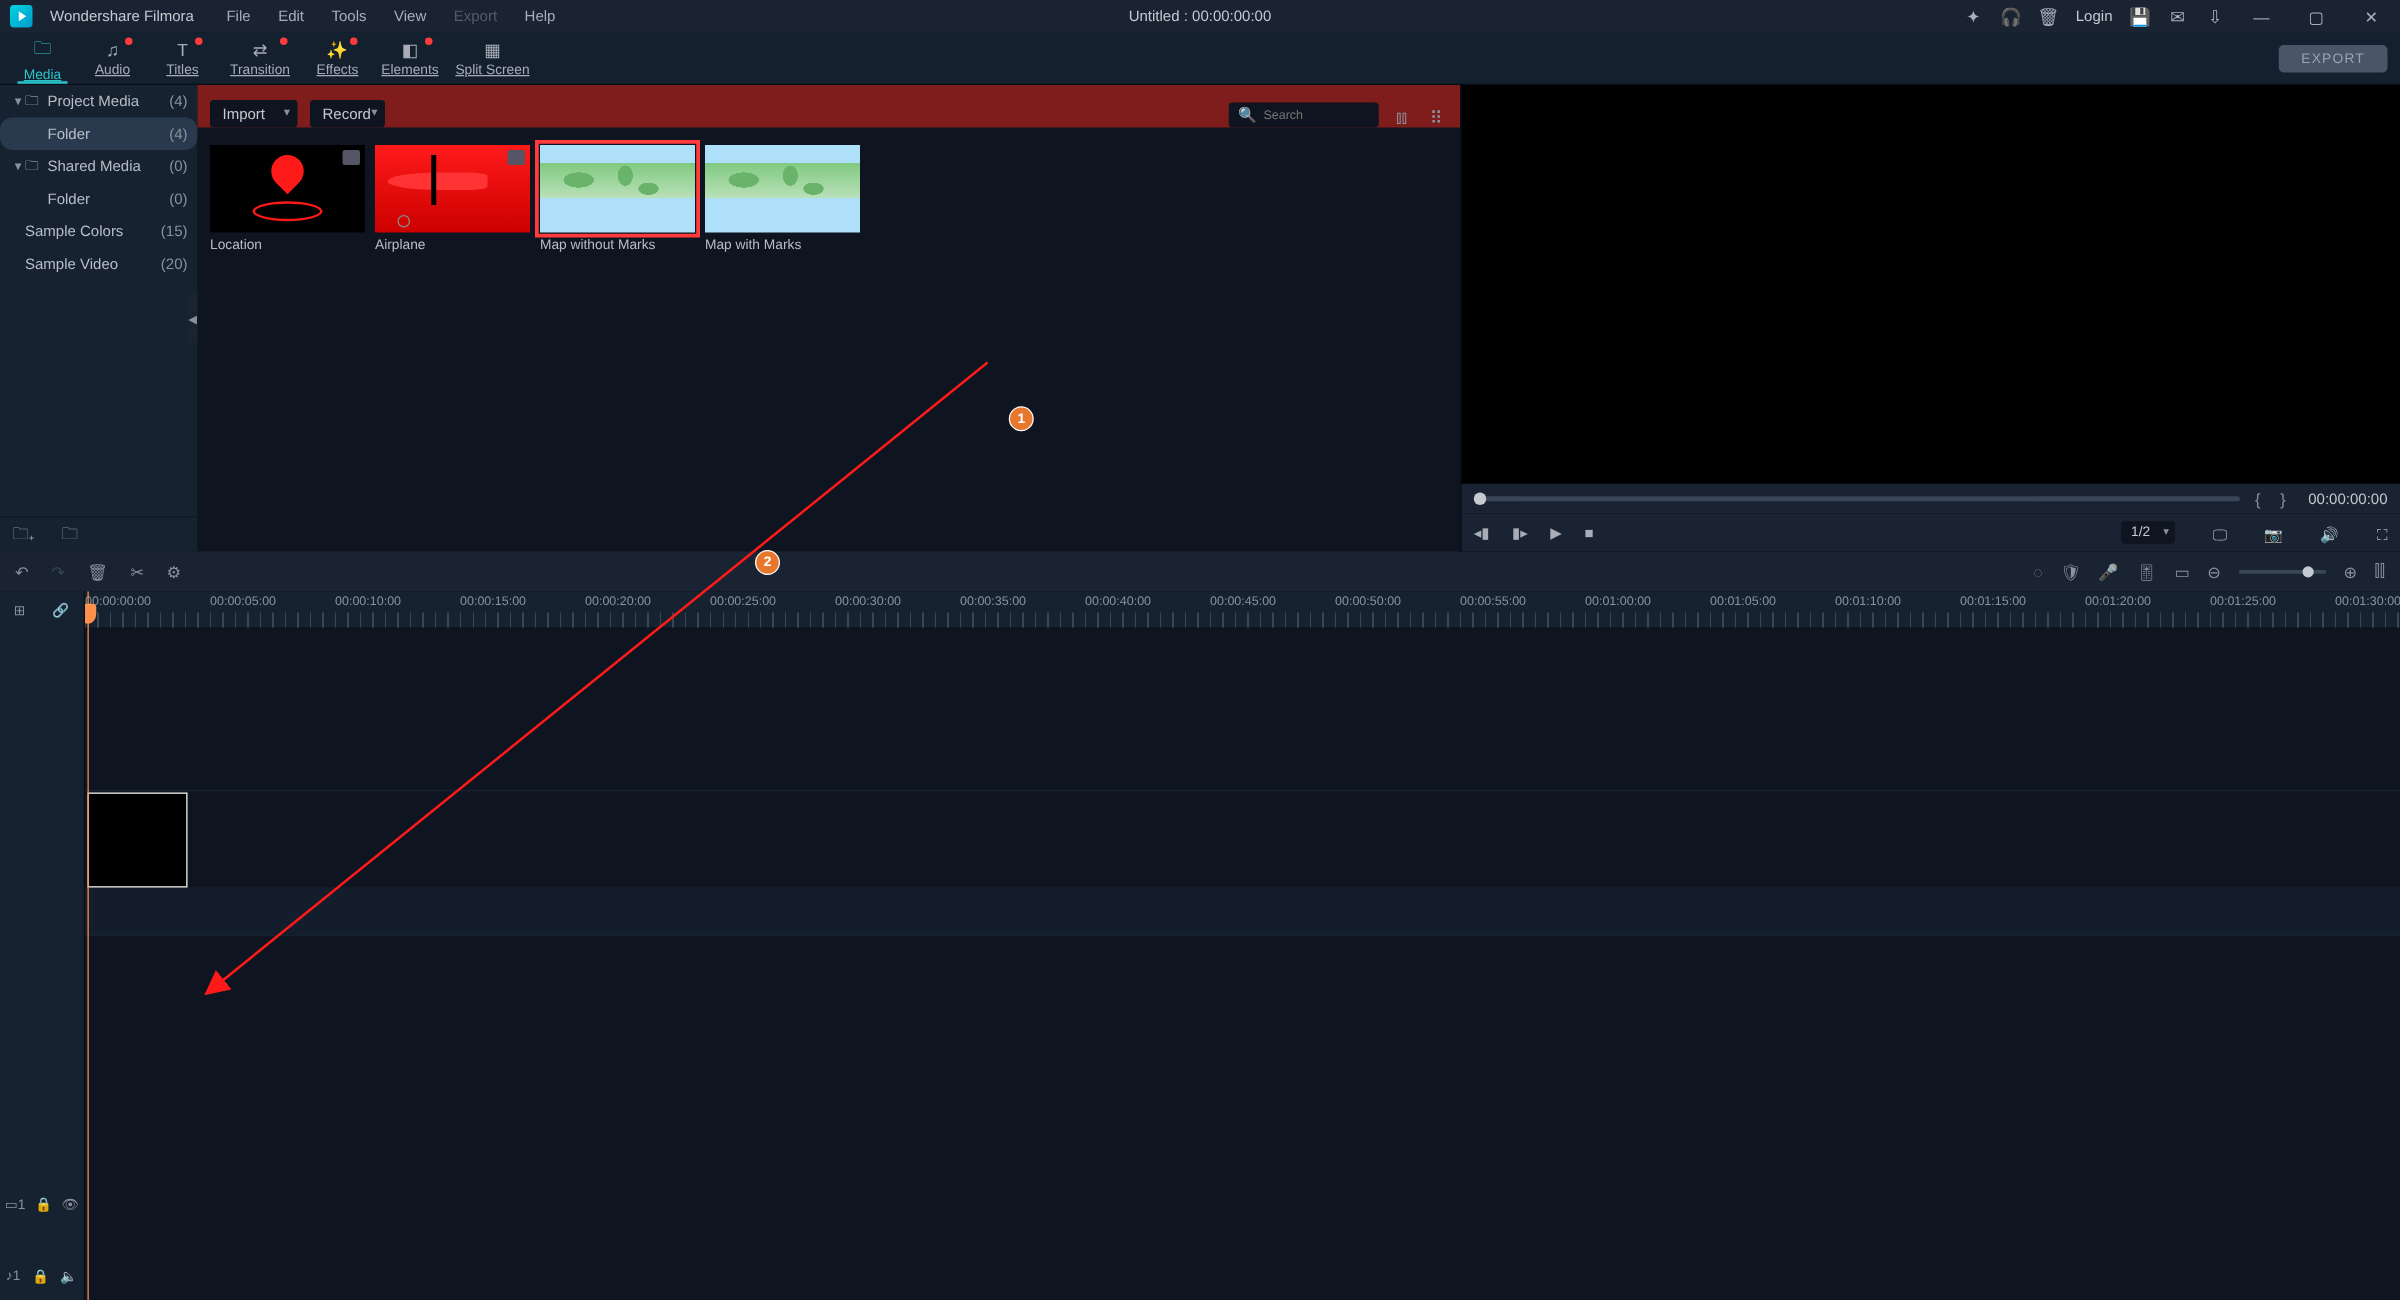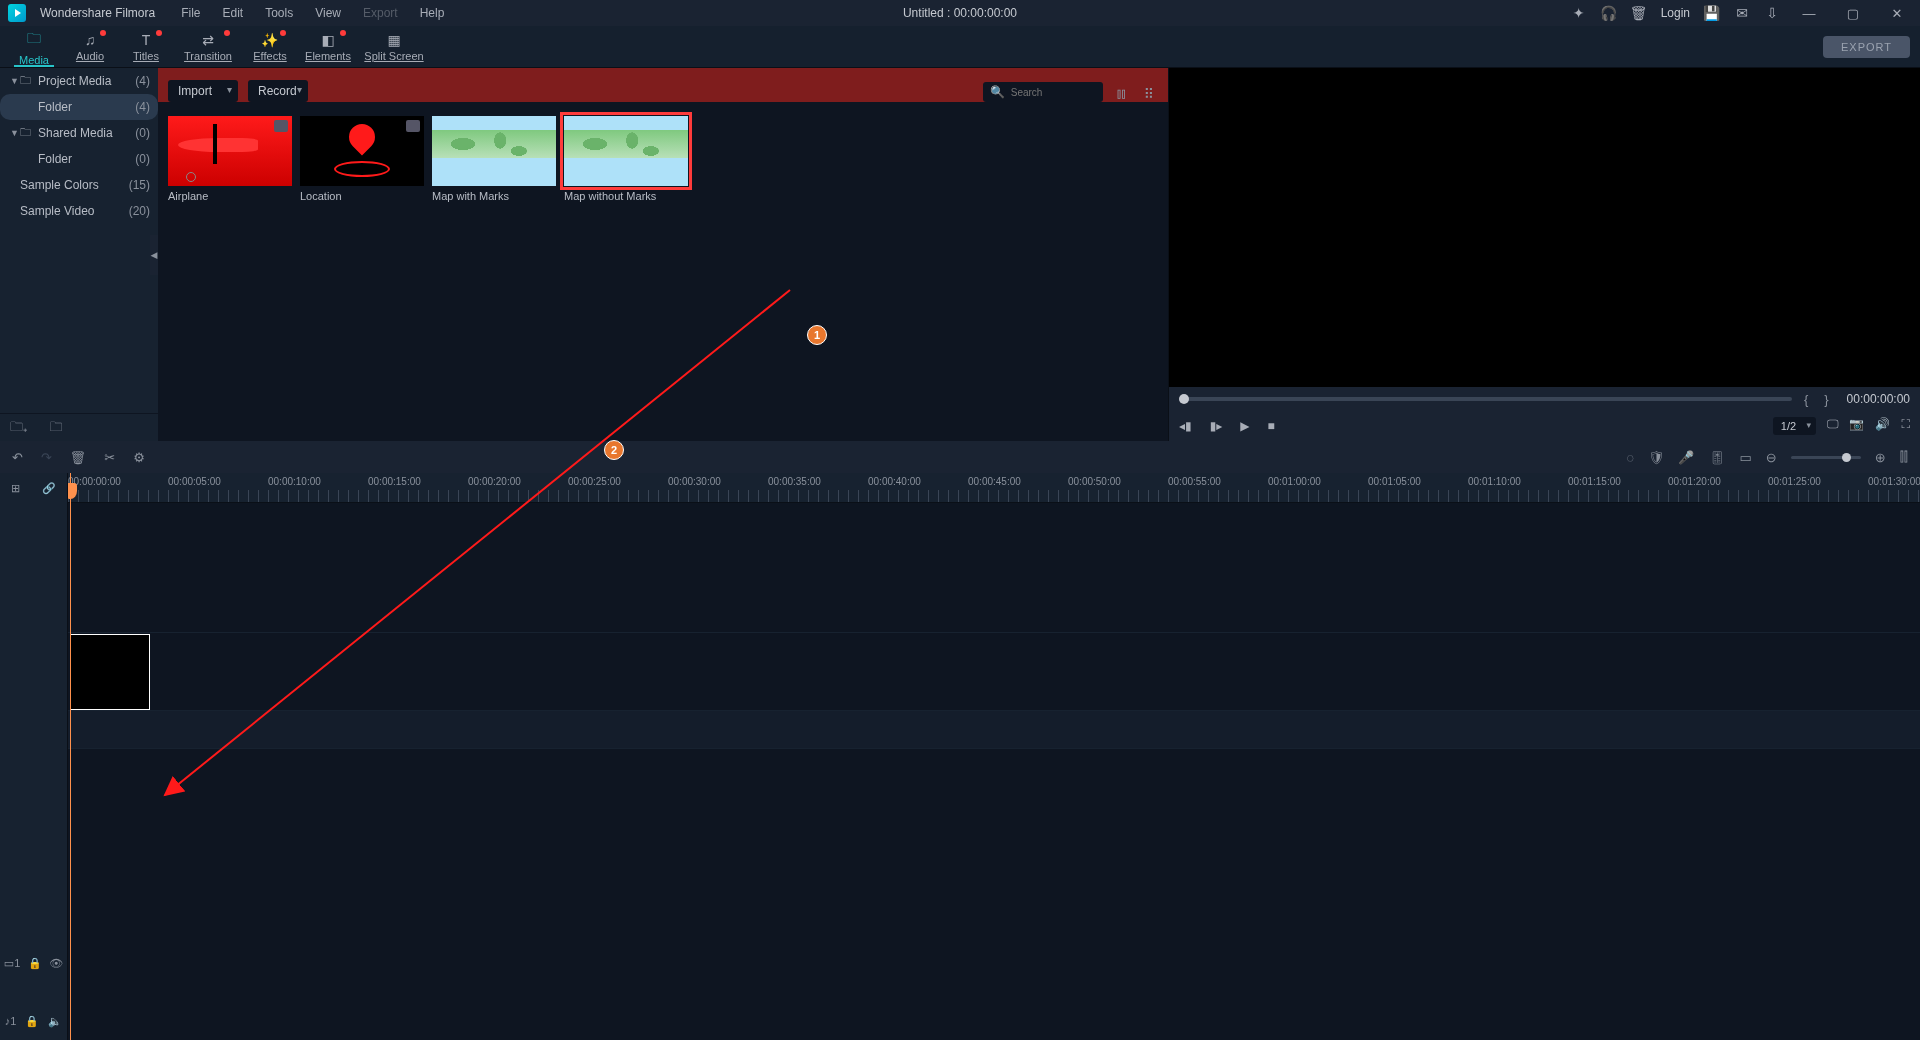--- a/index.html
+++ b/index.html
@@ -72,21 +72,21 @@
 
 .preview { width:751px; background:#000; display:flex; flex-direction:column; }
 .preview-main { flex:1; background:#000; }
 .preview-bar { height:24px; background:#1a2332; display:flex; align-items:center; padding:0 10px; gap:8px; }
 .scrub { flex:1; height:4px; background:#3a4556; border-radius:2px; position:relative; }
 .scrub-head { position:absolute; left:0; top:-3px; width:10px; height:10px; background:#c5c9d0; border-radius:50%; }
 .brace { color:#8a919c; font-size:13px; padding:0 4px; cursor:pointer; }
 .timecode { color:#c5c9d0; font-size:12px; margin-left:6px; }
 .preview-ctrl { height:30px; background:#1a2332; display:flex; align-items:center; padding:0 10px; gap:18px; }
 .pctrl { color:#a8adb7; font-size:12px; cursor:pointer; }
-.pctrl-right { margin-left:auto; display:flex; align-items:flex-start; gap:11px; }
+.pctrl-right { margin-left:auto; display:flex; align-items:flex-end; gap:30px; }
 .ratio-drop { background:#0e1521; padding:3px 20px 3px 8px; border-radius:3px; font-size:11px; color:#c5c9d0; position:relative; cursor:pointer; }
 .ratio-drop::after { content:"▾"; position:absolute; right:5px; top:3px; color:#8a919c; font-size:9px; }
 
 
 .tl-toolbar { height:32px; background:#1a2332; display:flex; align-items:center; padding:0 12px; gap:18px; }
 .tl-ico { color:#8a919c; font-size:13px; cursor:pointer; }
 .tl-ico.disabled { color:#3a4556; }
 .tl-right { margin-left:auto; display:flex; align-items:center; gap:14px; }
 .zoom-slider { width:70px; height:3px; background:#3a4556; border-radius:2px; position:relative; }
 .zoom-slider .knob { position:absolute; right:10px; top:-3px; width:9px; height:9px; background:#c5c9d0; border-radius:50%; }
@@ -227,43 +227,43 @@
       <div class="drop" style="width:60px">Record</div>
       <div class="search-wrap">
         <span class="sico">🔍</span>
         <input placeholder="Search" style="">
       </div>
       <div class="tool-ico">⫾⫾</div>
       <div class="tool-ico">⠿</div>
     </div>
     <div class="media-grid" id="media-grid">
         <div class="media-item">
-          <div class="thumb airplane">
-            <div class="badge"></div>
-            <div class="circle"></div>
-          </div>
-          <div class="label">Airplane</div>
-        </div>
-        <div class="media-item">
           <div class="thumb location">
             <div class="pin">
               <div class="pin-head"></div>
             </div>
             <div class="pin-ring"></div>
             <div class="badge"></div>
           </div>
           <div class="label">Location</div>
         </div>
         <div class="media-item">
-          <div class="thumb map"></div>
-          <div class="label">Map with Marks</div>
+          <div class="thumb airplane">
+            <div class="badge"></div>
+            <div class="circle"></div>
+          </div>
+          <div class="label">Airplane</div>
         </div>
         <div class="media-item selected">
           <div class="thumb map"></div>
           <div class="label">Map without Marks</div>
+        </div>
+        <div class="media-item">
+          <div class="thumb map"></div>
+          <div class="label">Map with Marks</div>
         </div>
       </div>
   </div>
 
   <div class="preview">
     <div class="preview-main"></div>
     <div class="preview-bar">
       <div class="scrub">
           <div class="scrub-head"></div>
         </div>

